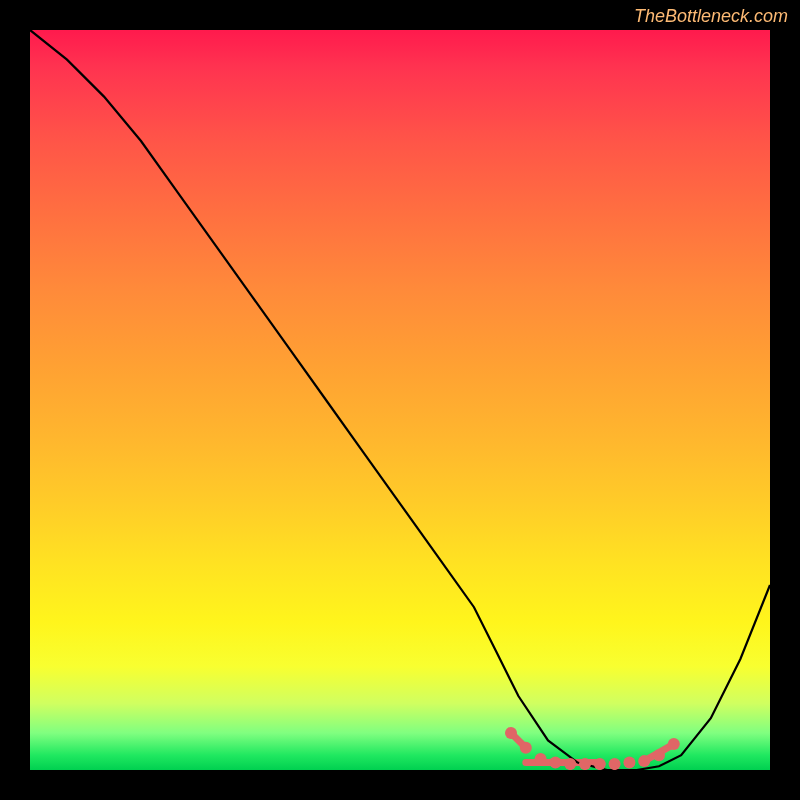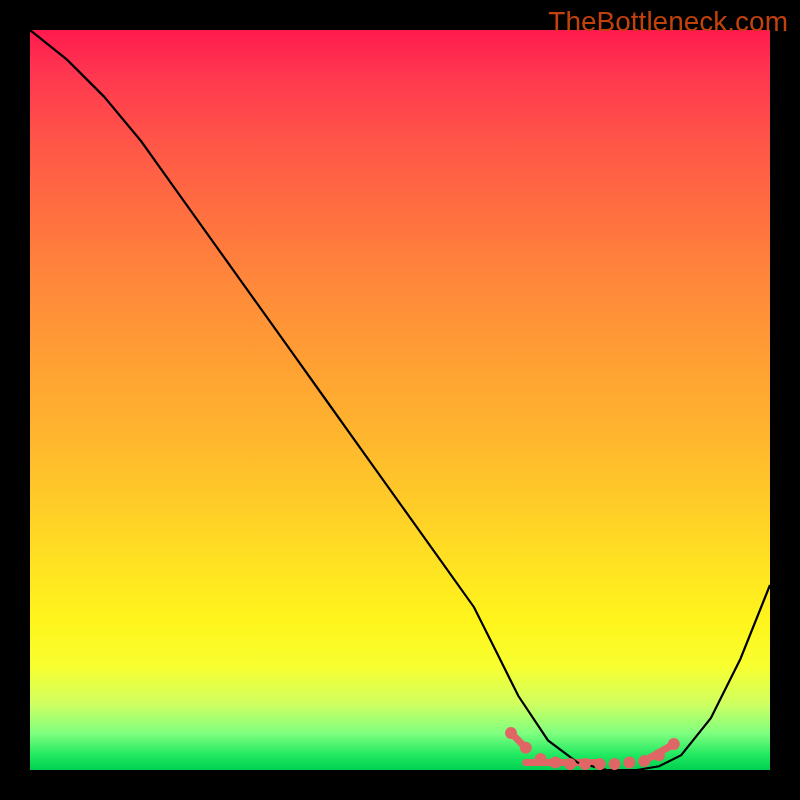--- a/index.html
+++ b/index.html
@@ -7,24 +7,25 @@
     width: 800px;
     height: 800px;
     background: #000;
     position: relative;
     font-family: Arial, sans-serif;
   }
   .watermark {
     position: absolute;
     top: 6px;
     right: 12px;
-    color: #c2410c;
-    font-size: 28px;
+    color: #fdba74;
+    font-size: 18px;
     font-weight: 500;
     z-index: 10;
+    font-style: italic;
   }
   .plot-area {
     position: absolute;
     left: 30px;
     top: 30px;
     width: 740px;
     height: 740px;
   }
   .gradient-bg {
     position: absolute;

